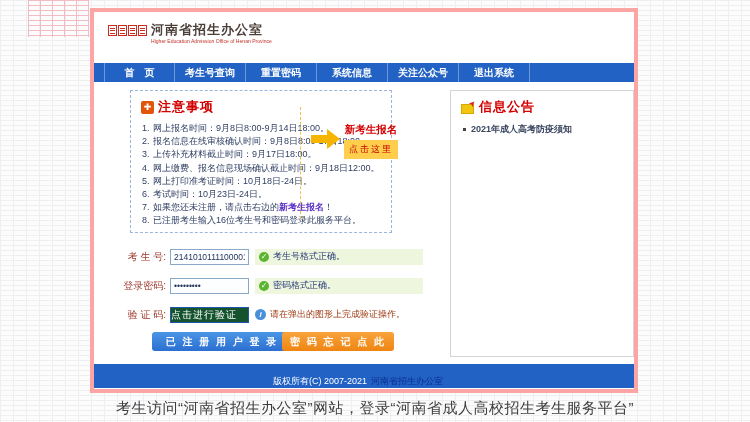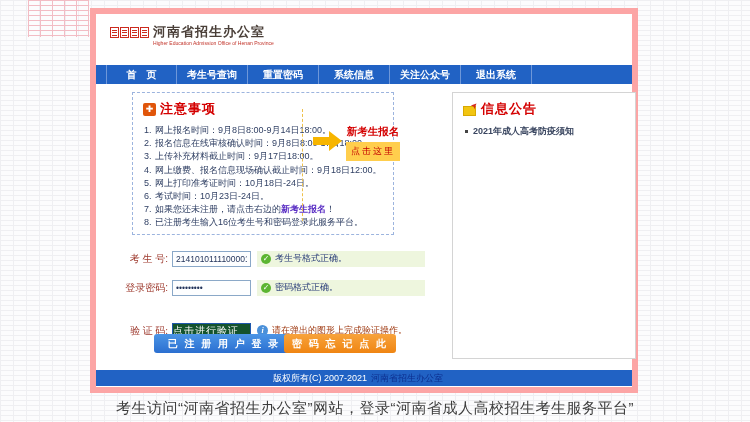--- a/index.html
+++ b/index.html
@@ -15,21 +15,21 @@
   }
   .pink-grid {
     position:absolute; left:28px; top:0; width:61px; height:37px;
     background-image:
       linear-gradient(to right,#f2bcc4 1px,transparent 1px),
       linear-gradient(to bottom,#f2bcc4 1px,transparent 1px);
     background-size:12px 5px;
   }
   .site {
     position:absolute; left:90px; top:8px; width:548px; height:385px;
-    background:#ffffff; border:6px solid #fca5a5;
+    background:#ffffff; border:4px solid #fca5a5;
   }
   
   .header { position:relative; height:51px; background:#fff; }
   .logo { position:absolute; left:14px; top:11px; display:flex; align-items:flex-start; }
   .seal { display:flex; gap:1px; margin-right:4px; margin-top:2px; }
   .seal b {
     display:block; width:9px; height:11px; border:1px solid #cc2a1e;
     background:
       linear-gradient(#cc2a1e,#cc2a1e) 50% 20%/5px 1px no-repeat,
       linear-gradient(#cc2a1e,#cc2a1e) 50% 55%/5px 1px no-repeat,
@@ -83,21 +83,21 @@
   }
   .folder-icon { position:relative; width:14px; height:13px; margin-right:4px; }
   .folder-icon .paper { position:absolute; left:0; bottom:0; width:13px; height:10px; background:#f2c511; border:1px solid #d8a800; }
   .folder-icon .pin { position:absolute; right:-1px; top:-2px; color:#d42a1e; font-size:8px; transform:rotate(-45deg); }
   .announce-list { position:absolute; left:12px; top:32px;font-weight:bold; }
   .announce-item { display:flex; align-items:center; font-size:9px; color:#3a4660; cursor:pointer; white-space:nowrap; }
   .announce-item .dot { width:3px; height:3px; background:#444; margin-right:5px; flex:none; }
   
   .login-form { position:absolute; left:0; top:224px; width:356px; }
   .form-row { position:absolute; left:0; height:25px; display:flex; align-items:center; }
-  .row-examno { top:8px; } .row-pwd { top:37px; } .row-captcha { top:80px;font-family:Liberation Serif, serif; }
+  .row-examno { top:8px; } .row-pwd { top:37px; } .row-captcha { top:66px; }
   .f-label { width:76px; text-align:right; font-size:10px; color:#9e3b2f; padding-right:4px; flex:none; }
   .f-input {
     width:79px; height:16px; border:1px solid #8aa8c8; background:#fdfeff;
     font-size:8.5px; color:#24355c; padding:0 3px; font-family:"Liberation Sans","DejaVu Sans",sans-serif;
   }
   .msg-strip {
     margin-left:6px; height:16px; width:168px; background:#eef6de;
     display:flex; align-items:center; padding-left:4px;
   }
   .check {
@@ -119,22 +119,22 @@
   .btn-row { position:absolute; top:96px; left:0; width:356px; }
   .btn {
     position:absolute; height:19px; border:none; border-radius:3px; color:#fff;
     font-size:10px; font-weight:bold; letter-spacing:2px; cursor:pointer; text-align:center;
     line-height:19px; font-family:"Liberation Sans","DejaVu Sans",sans-serif;
   }
   .btn-login { left:58px; width:140px; background:linear-gradient(#4b95e6,#2b6fd0); }
   .btn-reset { left:188px; width:112px; background:linear-gradient(#f8a33c,#ef8512); }
   
   .footer {
-    position:absolute; left:0; bottom:1px; width:100%; height:16px; background:#2162c4;
-    display:flex; align-items:center; justify-content:center; font-size:9px; color:#fff;
+    position:absolute; left:0; bottom:1px; width:100%; height:24px; background:#2162c4;
+    display:flex; align-items:flex-end; justify-content:center; font-size:9px; color:#fff;
     white-space:nowrap;
   }
   .footer .flink { color:#0c2f8f; margin:0 4px; cursor:pointer; }
   .footer .fsep { width:8px; }
   
   .caption {
     position:absolute; left:0; top:399px; width:750px; text-align:center;
     font-size:15px; color:#3d3d3d; letter-spacing:0.5px;
   }
 </style>

